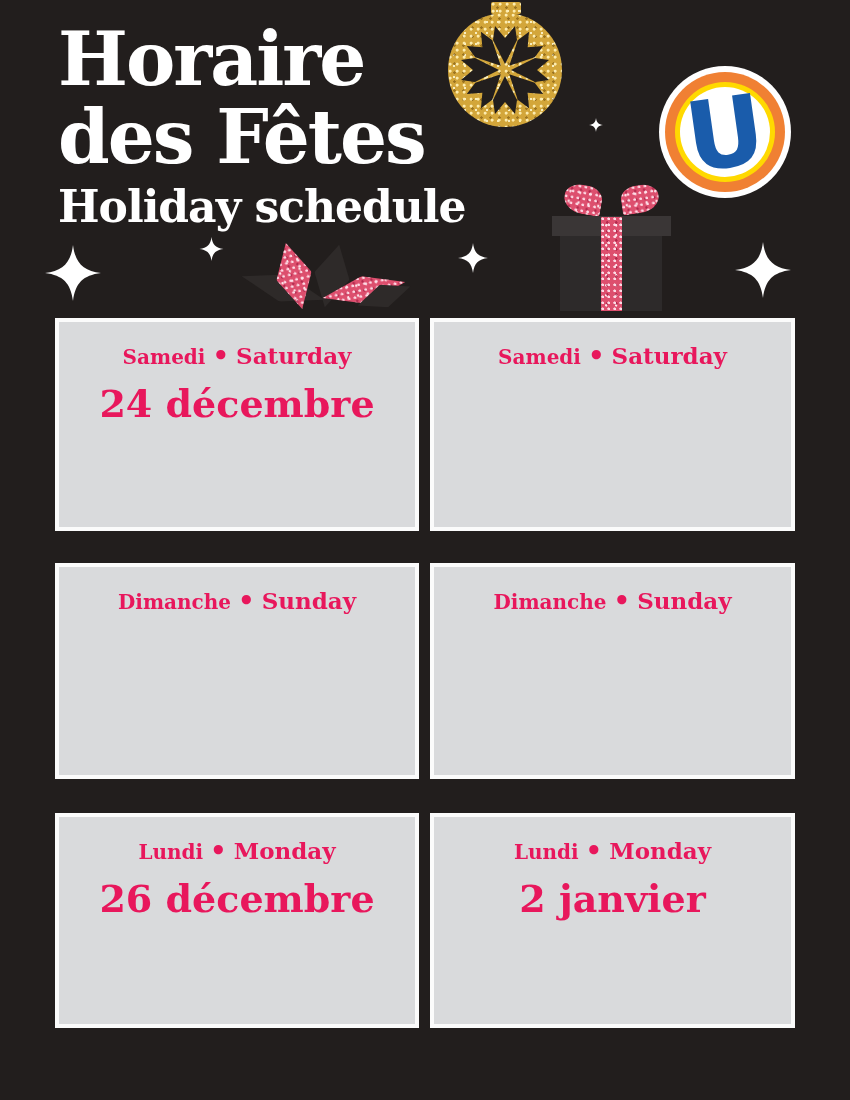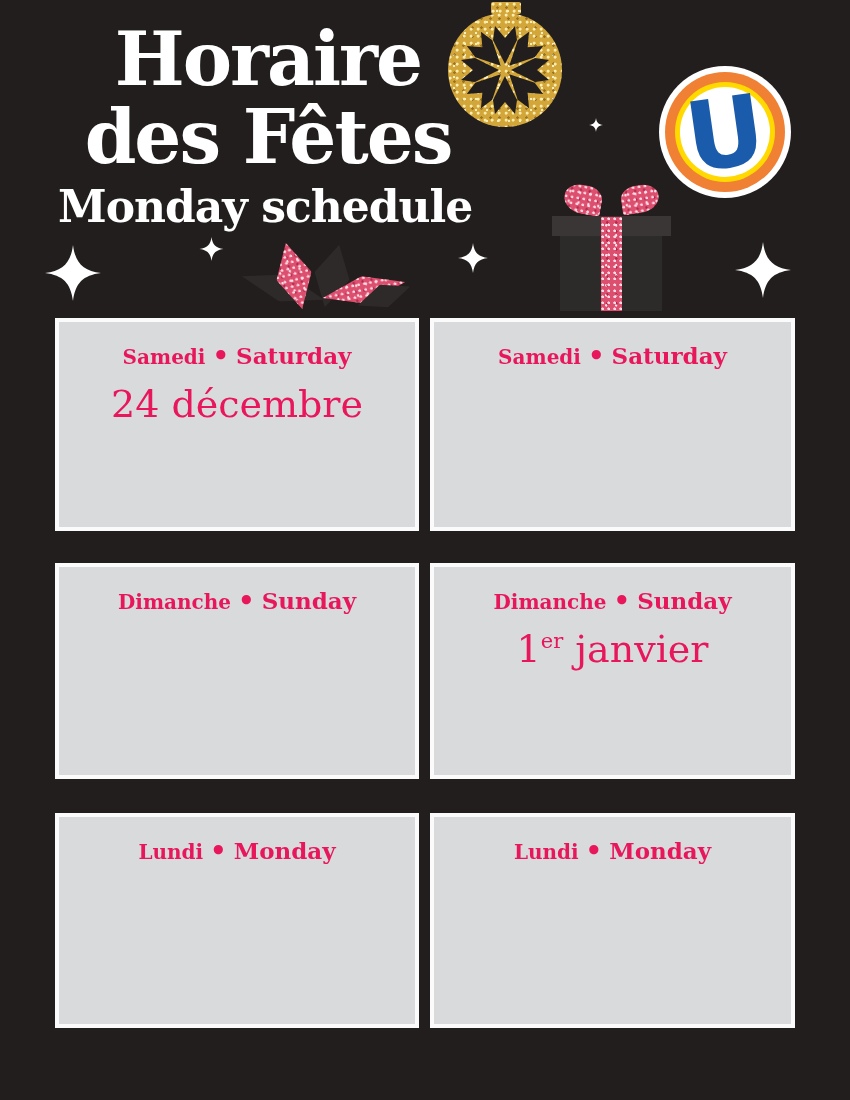--- a/index.html
+++ b/index.html
@@ -20,21 +20,21 @@
   body{
     width:850px;height:1100px;position:relative;overflow:hidden;
     background:var(--page_bg);
     font-family:"DejaVu Serif", serif;
   }
   .abs{position:absolute;}
   
   .title{
     left:58px;top:20px;width:420px;
     color:var(--title_white);font-weight:bold;
-    font-size:74px;line-height:78px;letter-spacing:-2px;text-align:center;
+    font-size:74px;line-height:78px;letter-spacing:-2px;
   }
   .subtitle{
     left:58px;top:183px;width:500px;
     color:var(--title_white);font-weight:bold;
     font-size:44px;line-height:48px;letter-spacing:-1px;
   }
   
   .glitter-gold{
     background-color:var(--gold);
     background-image:
@@ -96,30 +96,30 @@
   .c4{left:55px;top:813px;width:364px;height:215px;}
   .c5{left:430px;top:813px;width:365px;height:215px;}
   .card .line1{
     margin-top:17px;line-height:32px;
     color:var(--accent_pink);font-weight:bold;
   }
   .day-fr{font-size:20px;}
   .sep{font-size:26px;padding:0 7px;}
   .day-en{font-size:23px;}
   .card .line2{
-    line-height:42px;font-size:38px;font-weight:normal;
+    line-height:42px;font-size:38px;font-weight:bold;
     color:var(--accent_pink);
   }
   .card .line2 sup{font-size:21px;}
 </style>
 </head>
 <body>
 
 <div class="abs title">Horaire des Fêtes</div>
-<div class="abs subtitle">Monday schedule</div>
+<div class="abs subtitle">Holiday schedule</div>
 
 <div class="abs ornament-cap glitter-gold"></div>
 <div class="abs ornament glitter-gold">
   <svg viewBox="0 0 114 114">
     <g fill="currentColor">
       <path d="M57,51 L45,27 L47,13 L57,25 L67,13 L69,27 Z"></path>
       <path d="M57,51 L45,27 L47,13 L57,25 L67,13 L69,27 Z" transform="rotate(45 57 57)"></path>
       <path d="M57,51 L45,27 L47,13 L57,25 L67,13 L69,27 Z" transform="rotate(90 57 57)"></path>
       <path d="M57,51 L45,27 L47,13 L57,25 L67,13 L69,27 Z" transform="rotate(135 57 57)"></path>
       <path d="M57,51 L45,27 L47,13 L57,25 L67,13 L69,27 Z" transform="rotate(180 57 57)"></path>
@@ -194,26 +194,27 @@
 <div class="abs card c2">
   <div class="line1">
     <span class="day-fr">Dimanche</span><span class="sep">•</span><span class="day-en">Sunday</span>
   </div>
 </div>
 
 <div class="abs card c3">
   <div class="line1">
     <span class="day-fr">Dimanche</span><span class="sep">•</span><span class="day-en">Sunday</span>
   </div>
-  <div class="line2"><span>1</span><sup>er</sup><span> janvier</span></div>
 </div>
 
 <div class="abs card c4">
   <div class="line1">
     <span class="day-fr">Lundi</span><span class="sep">•</span><span class="day-en">Monday</span>
   </div>
+  <div class="line2"><span>26</span><sup></sup><span> décembre</span></div>
 </div>
 
 <div class="abs card c5">
   <div class="line1">
     <span class="day-fr">Lundi</span><span class="sep">•</span><span class="day-en">Monday</span>
   </div>
+  <div class="line2"><span>2</span><sup></sup><span> janvier</span></div>
 </div>
 
 </body></html>

